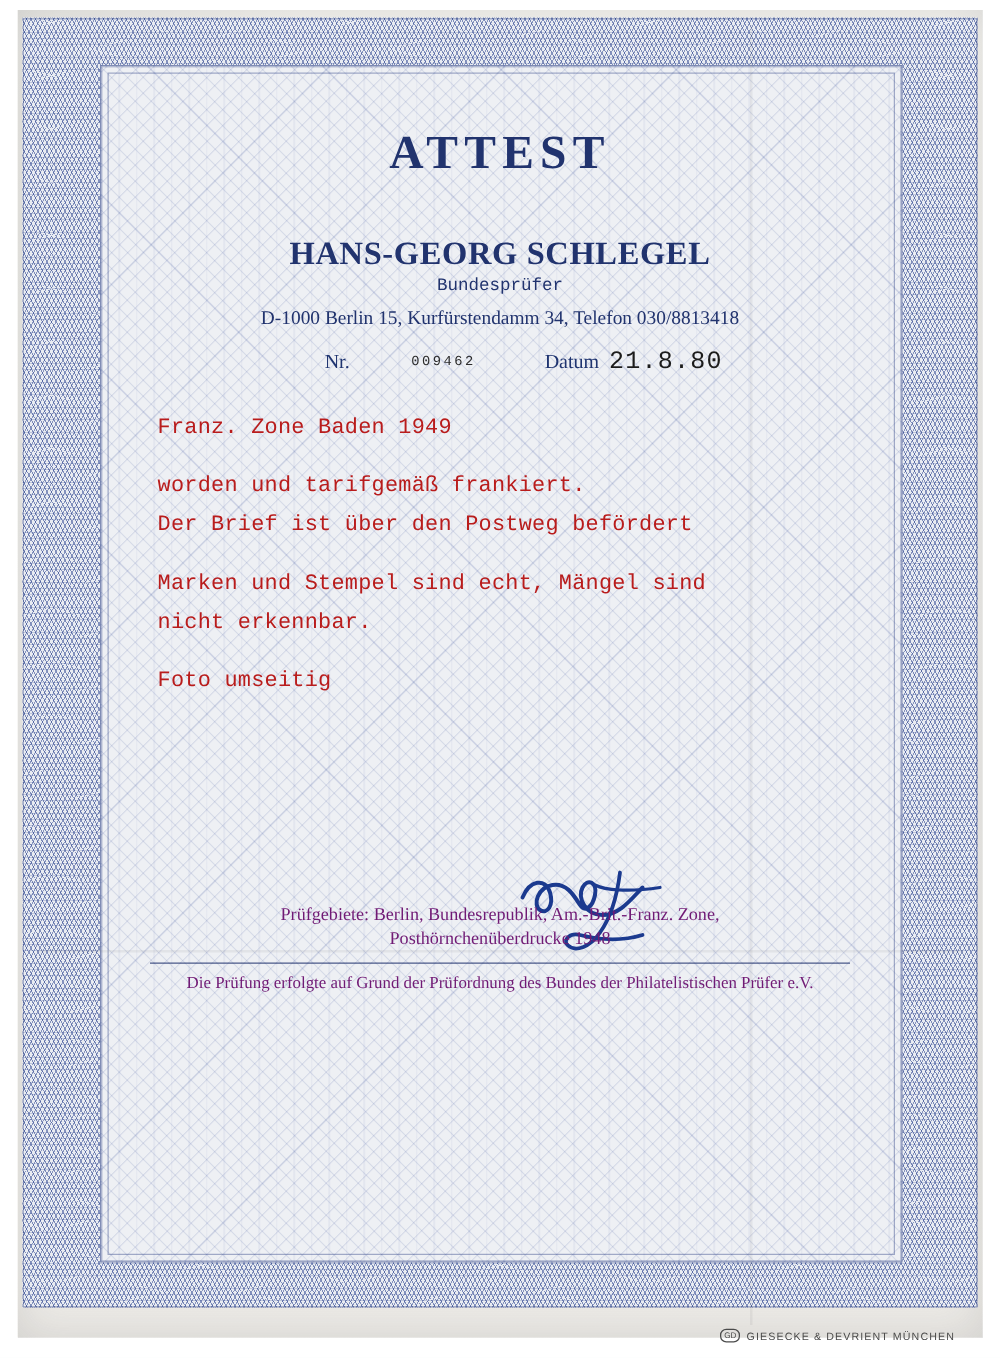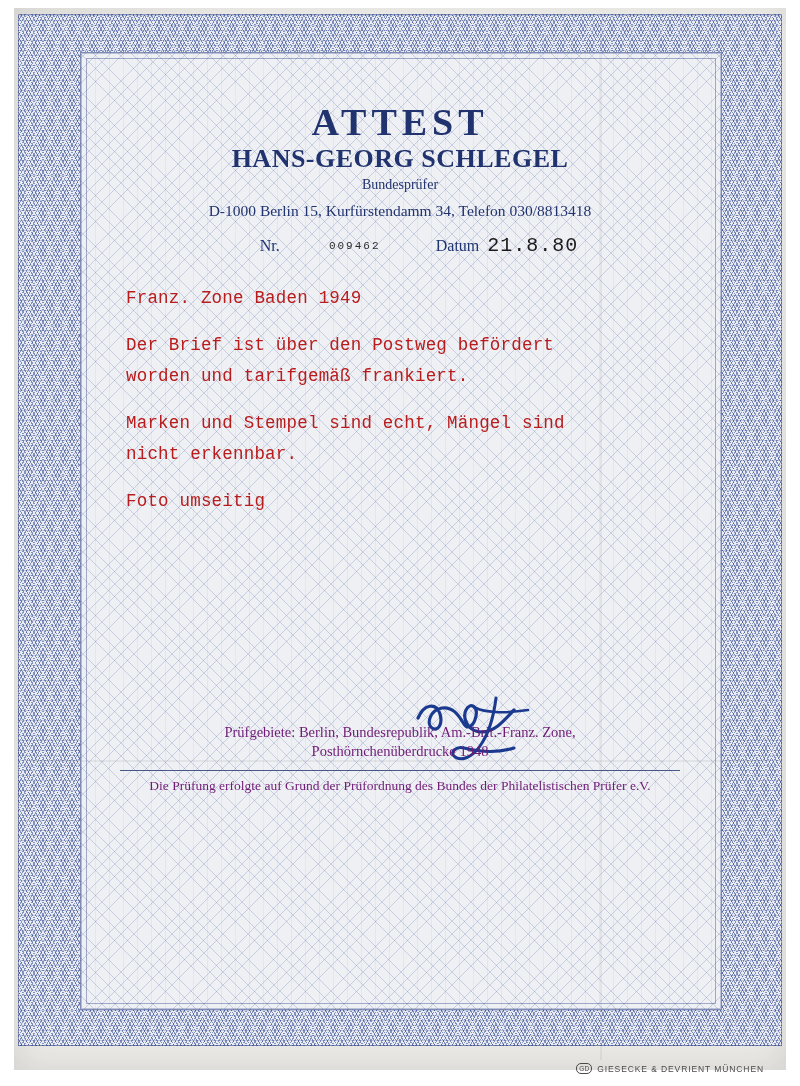--- a/index.html
+++ b/index.html
@@ -91,27 +91,29 @@
     font-weight: 700;
     color: #21336e;
     margin-top: 48px;
   }
 
   .prufer-name {
     text-align: center;
     font-size: 26px;
     font-weight: 700;
     letter-spacing: 0.5px;
+    margin-top: 44px;
     color: #21336e;
   }
   .prufer-role {
     text-align: center;
     font-size: 14px;
     margin-top: 3px;
     color: #21336e;
+    font-family: Liberation Mono, monospace;
   }
   .prufer-member {
     text-align: center;
     font-size: 12.5px;
     margin-top: 8px;
     color: #21336e;
   }
   .prufer-address {
     text-align: center;
     font-size: 15.5px;
@@ -248,22 +250,22 @@
     </div>
 
     <div class="body-text">
 
       <div class="para">
         <div class="line">Franz. Zone Baden 1949</div>
       </div>
 
 
       <div class="para">
+        <div class="line">worden und tarifgemäß frankiert.</div>
         <div class="line">Der Brief ist über den Postweg befördert</div>
-        <div class="line">worden und tarifgemäß frankiert.</div>
       </div>
 
       <div class="para">
         <div class="line">Marken und Stempel sind echt, Mängel sind</div>
         <div class="line">nicht erkennbar.</div>
       </div>
 
       <div class="para tight">
         <div class="line">Foto umseitig</div>
       </div>

